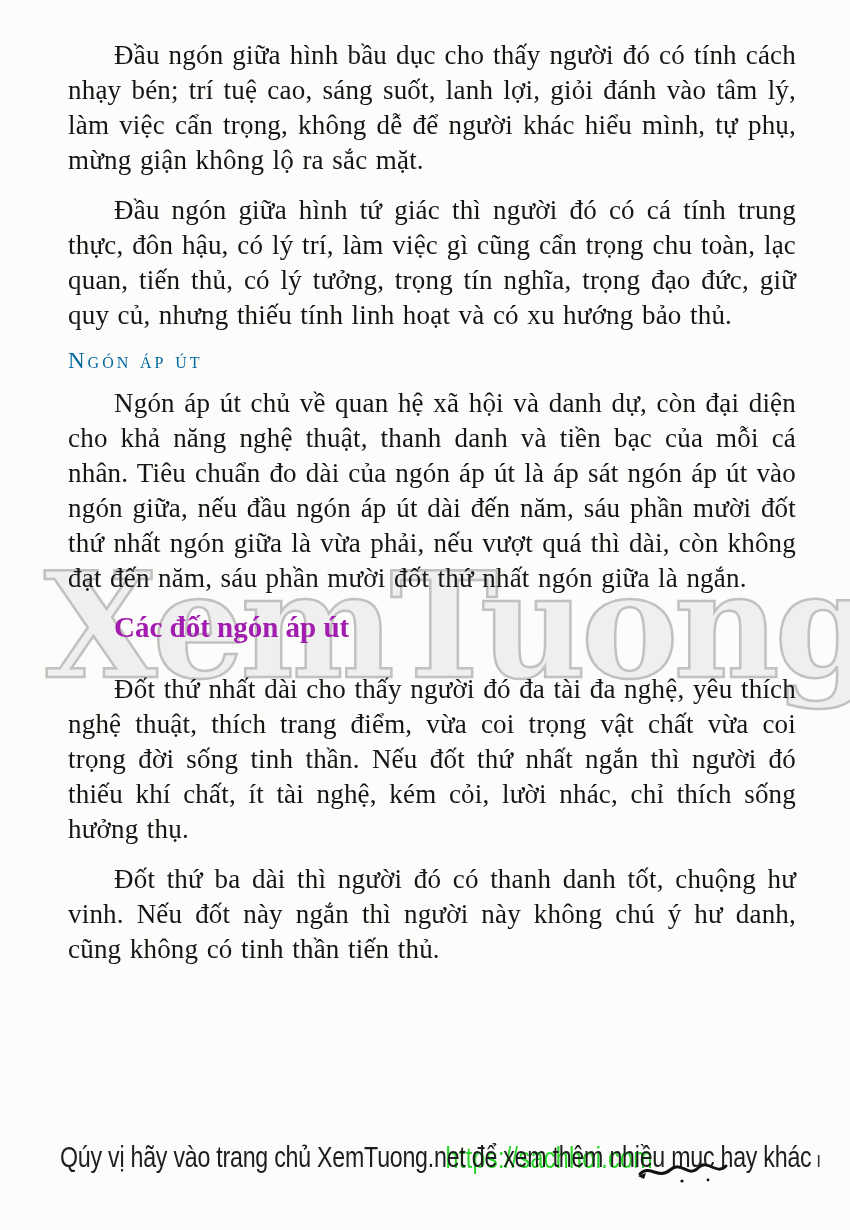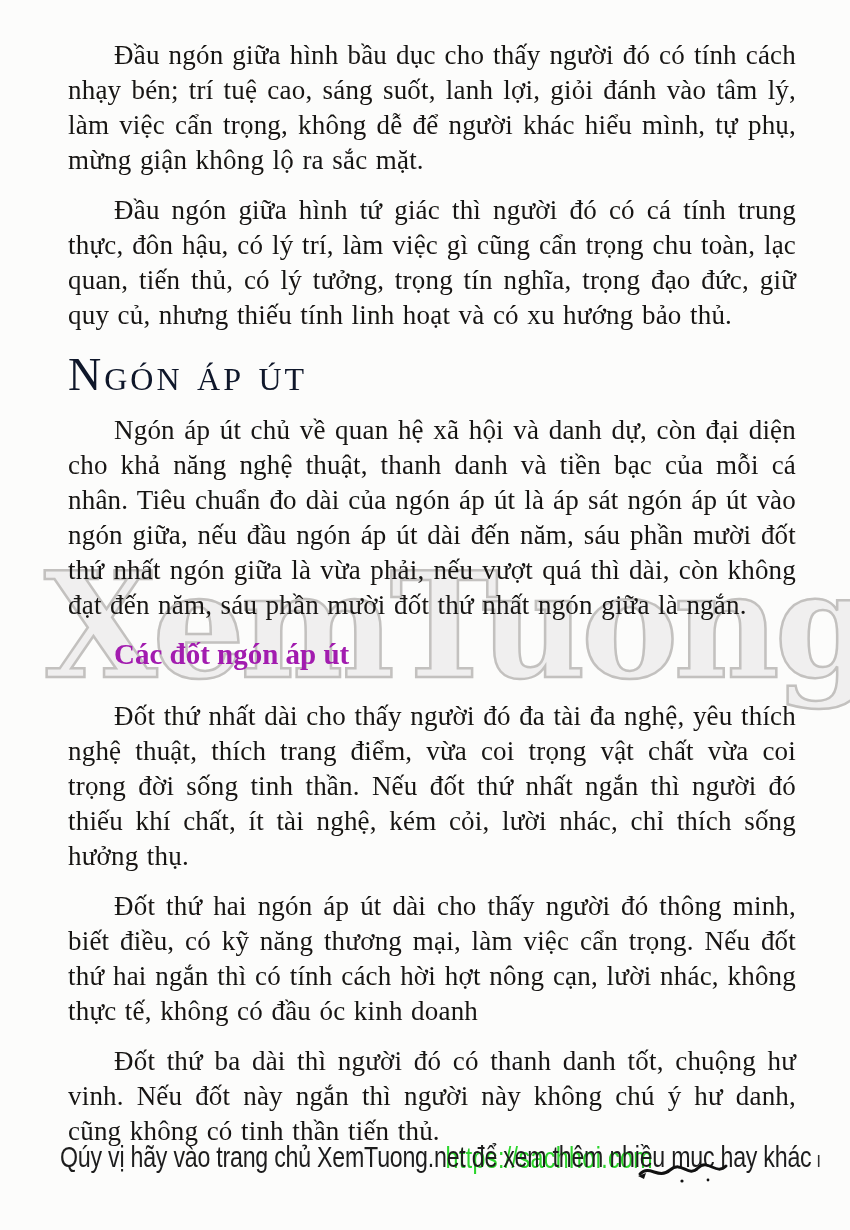--- a/index.html
+++ b/index.html
@@ -20,26 +20,26 @@
   p.body {
     font-size: 27px;
     line-height: 35px;
     text-align: justify;
     text-indent: 46px;
     margin: 0 0 15px 0;
     letter-spacing: 0.2px;
     word-spacing: 1.5px;
   }
   h2.section {
-    font-size: 46px;
+    font-size: 23px;
     font-weight: normal;
     font-variant: small-caps;
     letter-spacing: 3px;
     margin: 6px 0 12px 0;
-    color: #0f172a;
+    color: #0369a1;
   }
   h3.subsection {
     font-size: 29px;
     font-weight: bold;
     margin: 12px 0 28px 46px;
     color: #a21caf;
   }
   .watermark {
     position: absolute;
     left: 44px; top: 540px;
@@ -101,21 +101,20 @@
     <p class="body">Đầu ngón giữa hình bầu dục cho thấy người đó có tính cách nhạy bén; trí tuệ cao, sáng suốt, lanh lợi, giỏi đánh vào tâm lý, làm việc cẩn trọng, không dễ để người khác hiểu mình, tự phụ, mừng giận không lộ ra sắc mặt.</p>
     <p class="body">Đầu ngón giữa hình tứ giác thì người đó có cá tính trung thực, đôn hậu, có lý trí, làm việc gì cũng cẩn trọng chu toàn, lạc quan, tiến thủ, có lý tưởng, trọng tín nghĩa, trọng đạo đức, giữ quy củ, nhưng thiếu tính linh hoạt và có xu hướng bảo thủ.</p>
 
     <h2 class="section">Ngón áp út</h2>
 
     <p class="body">Ngón áp út chủ về quan hệ xã hội và danh dự, còn đại diện cho khả năng nghệ thuật, thanh danh và tiền bạc của mỗi cá nhân. Tiêu chuẩn đo dài của ngón áp út là áp sát ngón áp út vào ngón giữa, nếu đầu ngón áp út dài đến năm, sáu phần mười đốt thứ nhất ngón giữa là vừa phải, nếu vượt quá thì dài, còn không đạt đến năm, sáu phần mười đốt thứ nhất ngón giữa là ngắn.</p>
 
     <h3 class="subsection">Các đốt ngón áp út</h3>
 
     <p class="body">Đốt thứ nhất dài cho thấy người đó đa tài đa nghệ, yêu thích nghệ thuật, thích trang điểm, vừa coi trọng vật chất vừa coi trọng đời sống tinh thần. Nếu đốt thứ nhất ngắn thì người đó thiếu khí chất, ít tài nghệ, kém cỏi, lười nhác, chỉ thích sống hưởng thụ.</p>
-    <p class="body">Đốt thứ hai ngón áp út dài cho thấy người đó thông minh, biết điều, có kỹ năng thương mại, làm việc cẩn trọng. Nếu đốt thứ hai ngắn thì có tính cách hời hợt nông cạn, lười nhác, không thực tế, không có đầu óc kinh doanh</p>
     <p class="body">Đốt thứ ba dài thì người đó có thanh danh tốt, chuộng hư vinh. Nếu đốt này ngắn thì người này không chú ý hư danh, cũng không có tinh thần tiến thủ.</p>
   </div>
 
   <div class="footer">
     <span class="green-url" style="color: rgb(43, 212, 43);">https://sachhoi.com</span>
     <span class="black-msg">Qúy vị hãy vào trang chủ XemTuong.net để xem thêm nhiều mục hay khác</span><span class="artifact">ı</span>
   </div>
 
   <svg class="scribble" width="100" height="30" viewBox="0 0 100 30">
     <path d="M4 18 C 14 8, 22 24, 34 14 S 52 22, 62 12 S 80 20, 90 10" fill="none" stroke="#111" stroke-width="3" stroke-linecap="round"></path>

